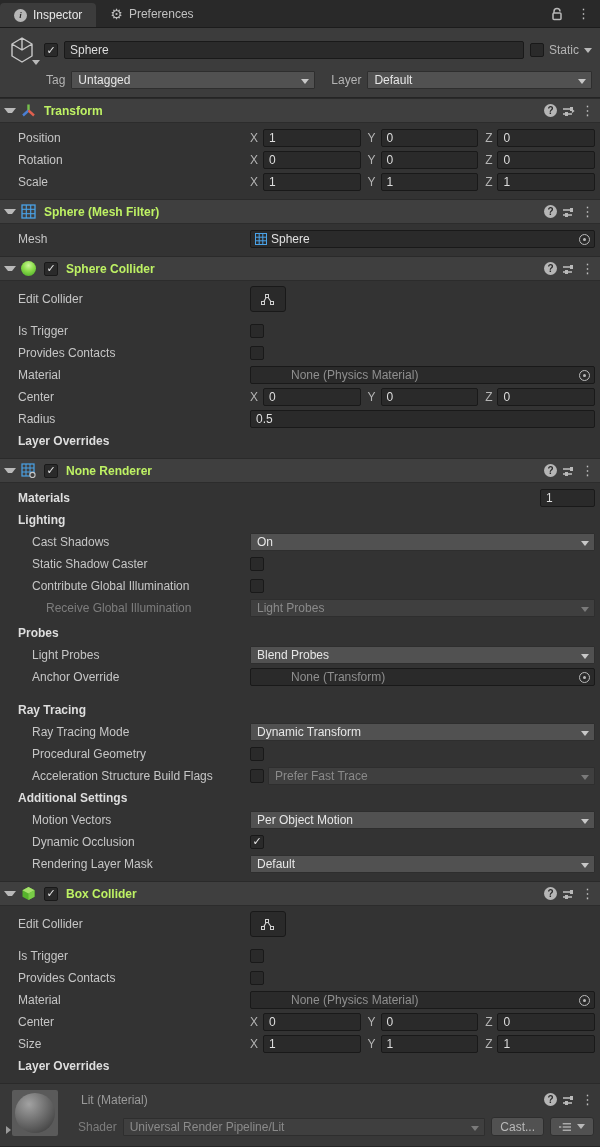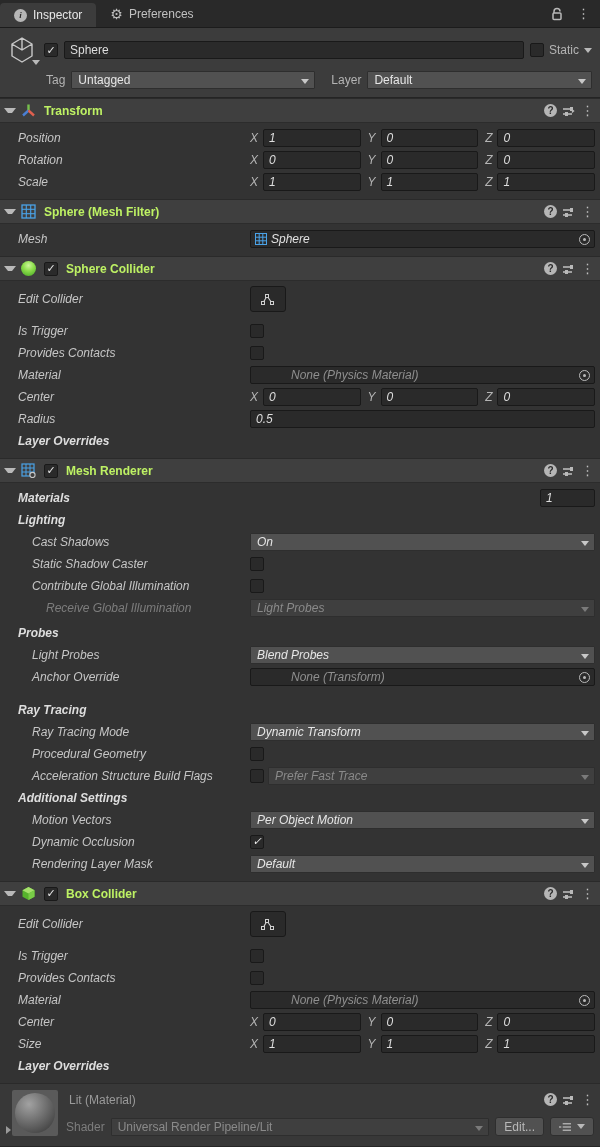--- a/index.html
+++ b/index.html
@@ -45,21 +45,21 @@
   .tri-right { display:inline-block; border-top:4px solid transparent; border-bottom:4px solid transparent; border-left:5px solid #9a9a9a; }
   
   .comp-head { height:25px; background:#3f3f3f; border-top:1px solid #2a2a2a; border-bottom:1px solid #2c2c2c;
     display:flex; align-items:center; gap:5px; padding:0 6px 0 4px; }
   .comp-head .fold { width:12px; display:flex; justify-content:center; }
   .comp-title { font-weight:bold; color:#bef264; margin-left:3px; }
   .comp-title.dim { color:#9a9a9a; font-weight:normal; }
   .head-spacer { flex:1; }
   .help-icon { width:13px; height:13px; border-radius:50%; background:#b6b6b6; color:#2a2a2a; font-weight:bold;
     font-size:10px; display:inline-flex; align-items:center; justify-content:center; }
-  .comp-body { padding:3px 3px 6px 0;font-style:italic; }
+  .comp-body { padding:3px 3px 6px 0; }
   .row { min-height:21px; display:flex; align-items:center; padding-left:18px; padding-right:2px; margin:1px 0; }
   .row .label { width:232px; flex-shrink:0; position:relative; padding-right:6px;
     white-space:nowrap; overflow:hidden; }
   .row .label.bold { font-weight:bold; color:#dedede; }
   .row .label.ind1 { padding-left:14px; }
   .row .label.ind2 { padding-left:28px; }
   .row .label.dim, .dimtext { color:#7d7d7d; }
   .vec3 { display:flex; flex:1; align-items:center; gap:3px; }
   .axis { color:#b4b4b4; margin:0 2px 0 4px; }
   .axis:first-child { margin-left:0; }
@@ -73,21 +73,21 @@
   .picker::after { content:""; width:3px; height:3px; background:#b9b9b9; border-radius:50%; }
   .btn-dark { background:#2a2a2a; border:1px solid #191919; border-radius:3px; width:36px; height:26px;
     display:flex; align-items:center; justify-content:center; }
   .count-field { width:55px; margin-left:auto; }
   .gap-after { margin-bottom:7px; }
   
   .sphere-ico { width:15px; height:15px; border-radius:50%;
     background: radial-gradient(circle at 50% 30%, #cdf49c 0%, #8fdf4e 40%, #56b32c 85%); }
   
   .mat-section { position:relative; background:#383838; border-top:1px solid #2a2a2a; border-bottom:1px solid #262626; padding:6px 6px 10px 6px; }
-  .mat-rows { display:flex; gap:8px; }
+  .mat-rows { display:flex; gap:20px; }
   .mat-thumb { width:46px; height:46px; background:#5a5a5a; border-radius:2px; flex-shrink:0; margin-left:6px;
     display:flex; align-items:center; justify-content:center; }
   .mat-ball { width:40px; height:40px; border-radius:50%;
     background: radial-gradient(circle at 35% 28%, #a2a2a2 0%, #6f6f6f 45%, #474747 80%, #3a3a3a 100%); }
   .mat-right { flex:1; display:flex; flex-direction:column; justify-content:space-between; padding-top:2px; }
   .mat-title-row { display:flex; align-items:center; gap:5px; }
   .mat-shader-row { display:flex; align-items:center; gap:6px; margin-top:6px; }
   .mat-fold { position:absolute; left:6px; bottom:12px; }
   .btn-gray { background:#515151; border:1px solid #2e2e2e; border-radius:3px; height:19px; color:#b9b9b9;
     display:flex; align-items:center; justify-content:center; padding:0 8px; }
@@ -333,21 +333,21 @@
           <line x1="5" y1="1" x2="5" y2="13" stroke="#4aa3e8" stroke-width="1"></line>
           <line x1="9" y1="1" x2="9" y2="13" stroke="#4aa3e8" stroke-width="1"></line>
           <line x1="1" y1="5" x2="13" y2="5" stroke="#4aa3e8" stroke-width="1"></line>
           <line x1="1" y1="9" x2="13" y2="9" stroke="#4aa3e8" stroke-width="1"></line>
           <circle cx="11.5" cy="12" r="2.6" fill="#3f3f3f" stroke="#c8c8c8" stroke-width="1.1"></circle>
         </svg>
     </span>
     <div class="chk" style="margin-left:3px">
         <span>✓</span>
       </div>
-    <span class="comp-title">Mesh Renderer</span>
+    <span class="comp-title">None Renderer</span>
     <span class="head-spacer"></span>
     <span class="help-icon">?</span>
     <span>
       <svg width="14" height="12" viewBox="0 0 14 12">
           <line x1="1" y1="4" x2="10" y2="4" stroke="#b9b9b9" stroke-width="1.6"></line>
           <rect x="8" y="2" width="3" height="4" fill="#b9b9b9"></rect>
           <line x1="1" y1="9" x2="10" y2="9" stroke="#b9b9b9" stroke-width="1.6"></line>
           <rect x="3" y="7" width="3" height="4" fill="#b9b9b9"></rect>
         </svg>
     </span>
@@ -563,21 +563,21 @@
             </svg>
         </span>
         <span class="kebab">⋮</span>
       </div>
       <div class="mat-shader-row">
         <span class="dimtext">Shader</span>
         <div class="ddown disabled" style="flex:1">
             <span>Universal Render Pipeline/Lit</span>
           </div>
         <div class="btn-gray">
-            <span>Edit...</span>
+            <span>Cast...</span>
           </div>
         <div class="btn-gray list-btn">
           <svg width="13" height="10" viewBox="0 0 13 10">
               <line x1="4" y1="1.5" x2="13" y2="1.5" stroke="#b9b9b9" stroke-width="1.4"></line>
               <line x1="4" y1="5" x2="13" y2="5" stroke="#b9b9b9" stroke-width="1.4"></line>
               <line x1="4" y1="8.5" x2="13" y2="8.5" stroke="#b9b9b9" stroke-width="1.4"></line>
               <line x1="0" y1="5" x2="2.5" y2="5" stroke="#b9b9b9" stroke-width="1.4"></line>
             </svg>
           <span class="tri-down"></span>
         </div>

